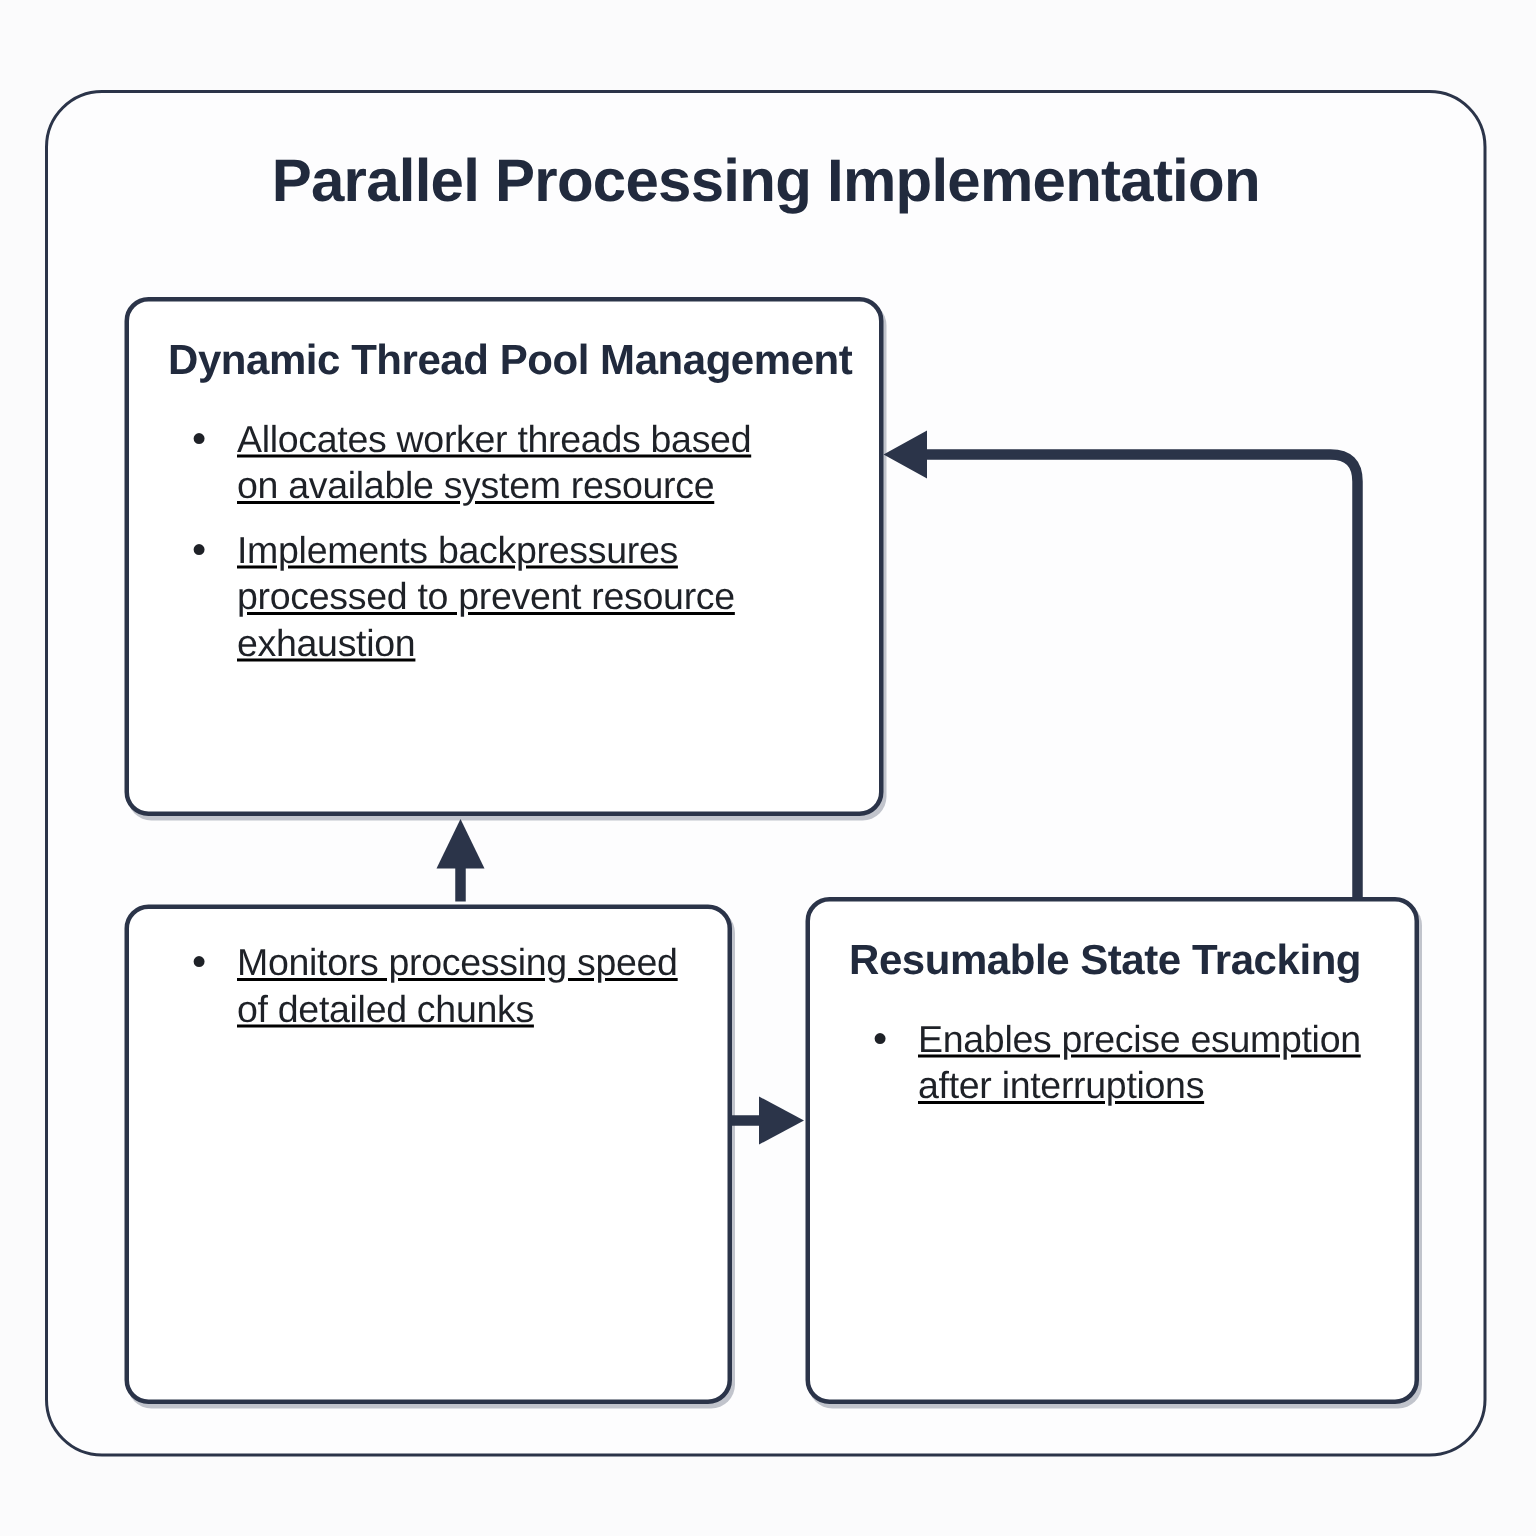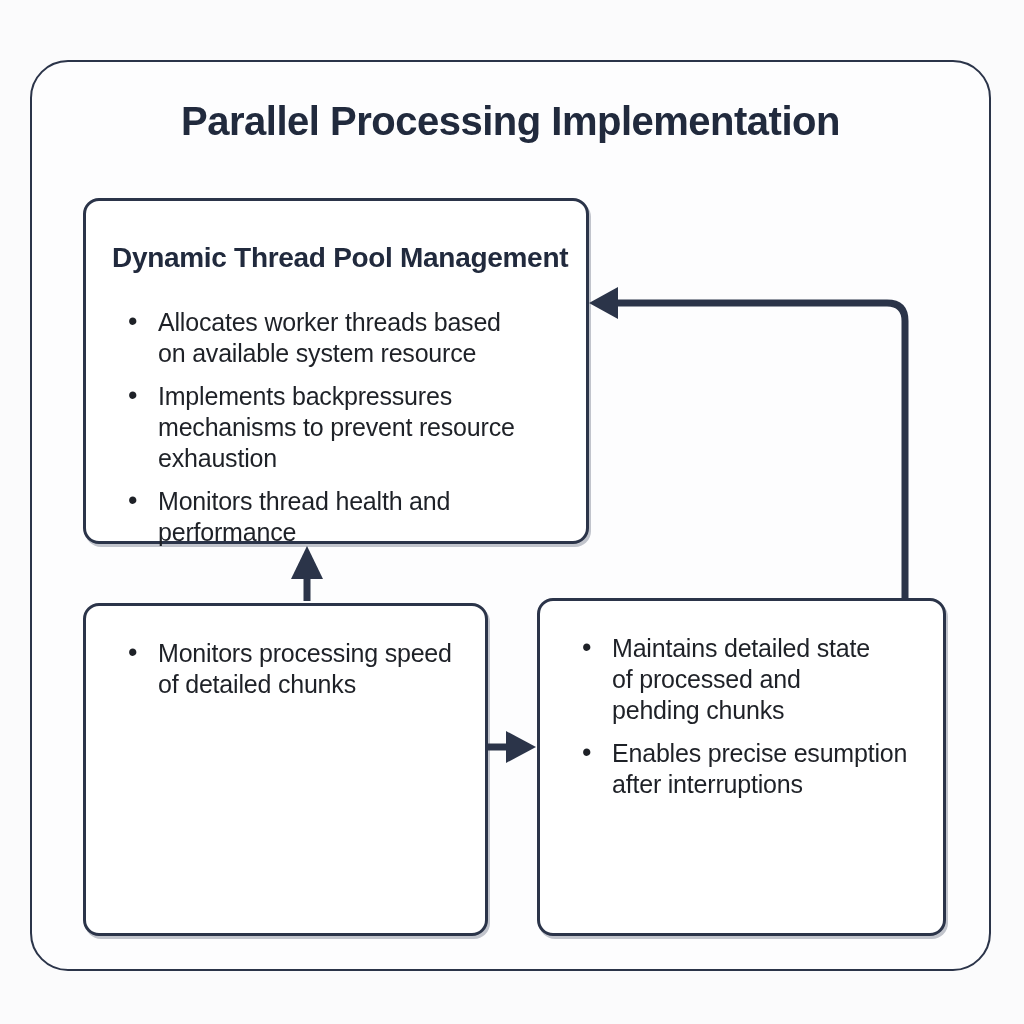--- a/index.html
+++ b/index.html
@@ -37,27 +37,28 @@
     border-radius:16px;
     box-shadow:2px 3px 0 rgba(40,50,75,0.28);
   }
   .box-dynamic{left:83px;top:198px;width:506px;height:346px;}
   .box-adaptive{left:83px;top:603px;width:405px;height:333px;}
   .box-resumable{left:537px;top:598px;width:409px;height:338px;}
   .box h2{
     font-size:28px;line-height:34px;font-weight:700;
     letter-spacing:-0.3px;
     color:var(--heading,#212a3d);
-    padding:40px 20px 0 26px;
+    padding:22px 20px 0 26px;
     white-space:nowrap;
   }
   .box ul{
     list-style:none;
-    margin-top:32px;
+    margin-top:21px;
     padding:0 24px 0 26px;
+    text-decoration:underline;
   }
   .box li{
     position:relative;
     padding-left:46px;
     margin-bottom:12px;
     font-size:25px;line-height:31px;
     letter-spacing:-0.2px;
     color:var(--body,#1e2127);
   }
   .box li::before{
@@ -82,39 +83,35 @@
   <div class="outer"></div>
 
   <h1 class="title">Parallel Processing Implementation</h1>
 
   <section class="box box-dynamic">
     <h2>Dynamic Thread Pool Management</h2>
     <ul>
       <li><span class="bullet-text">Allocates worker threads based
 on available system resource</span></li>
       <li><span class="bullet-text">Implements backpressures
-mechanisms to prevent resource
+processed to prevent resource
 exhaustion</span></li>
-      <li><span class="bullet-text">Monitors thread health and
-performance</span></li>
     </ul>
   </section>
 
   <section class="box box-adaptive">
     <ul>
       <li><span class="bullet-text">Monitors processing speed
 of detailed chunks</span></li>
     </ul>
   </section>
 
   <section class="box box-resumable">
+    <h2>Resumable State Tracking</h2>
     <ul>
-      <li><span class="bullet-text">Maintains detailed state
-of processed and
-pehding chunks</span></li>
       <li><span class="bullet-text">Enables precise esumption
 after interruptions</span></li>
     </ul>
   </section>
 
   <svg class="arrows" viewBox="0 0 1024 1024">
 
     <path d="M307 601 V577"></path>
     <polygon points="307,546 291,579 323,579"></polygon>
 

